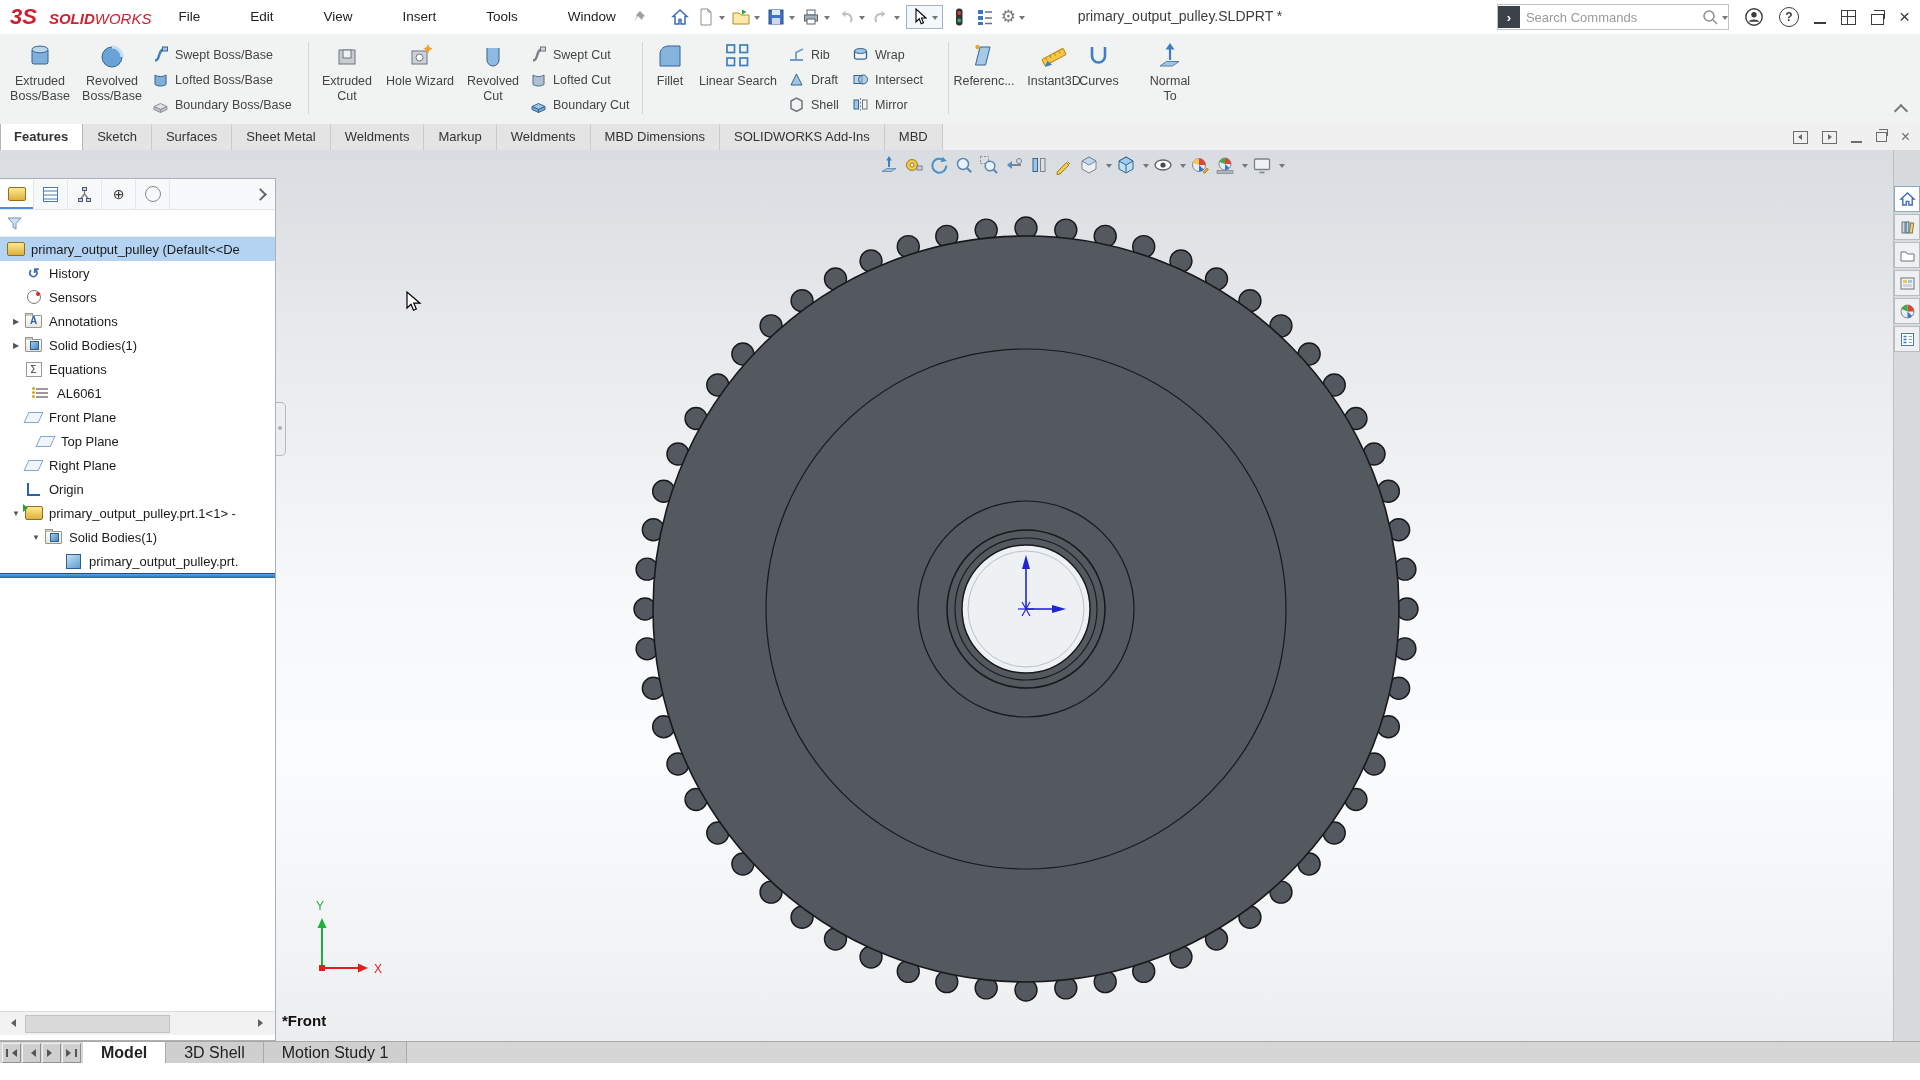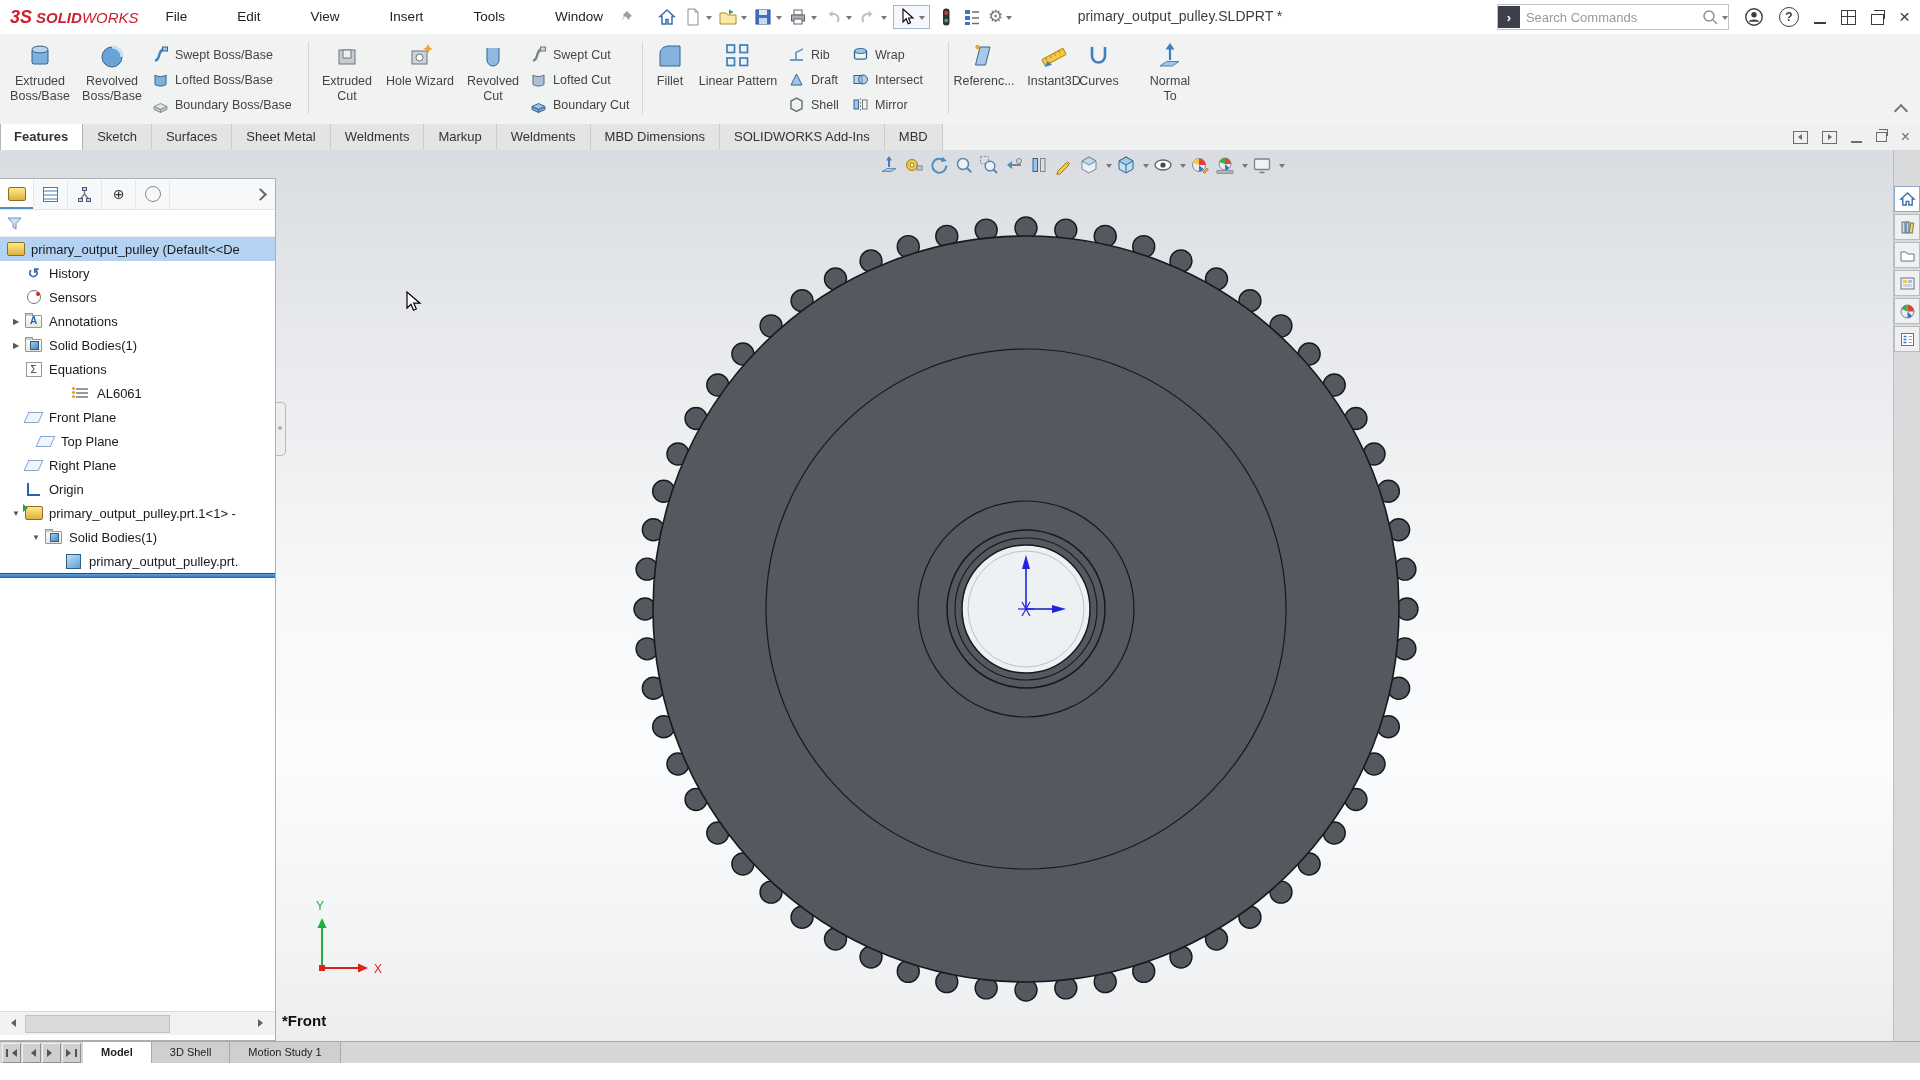--- a/index.html
+++ b/index.html
@@ -2,21 +2,21 @@
 <html><head>
 <meta charset="utf-8">
 <style>
   html,body{margin:0;padding:0;background:#fff;}
   #app{position:relative;width:1920px;height:1080px;overflow:hidden;background:#fff;
        font-family:"Liberation Sans",sans-serif;font-size:13px;color:#222;}
   svg{display:block}
   
   .mb{position:absolute;top:0;left:0;width:1920px;height:34px;background:#fff;border-bottom:1px solid #e9e9e9;display:flex;align-items:center;}
   .logo{margin-left:10px;white-space:nowrap;color:#cf1f2e;font-style:italic;font-size:15px;}
-  .logo .mk{font-weight:bold;font-size:18px;margin-right:4px;}
+  .logo .mk{font-weight:bold;font-size:22px;margin-right:12px;}
   .logo b{font-weight:bold;}
   .menus{display:flex;margin-left:16px;gap:28px;}
   .menu{padding:0 11px;line-height:34px;font-size:13.5px;color:#222;}
   .pin{margin:0 10px 0 4px;}
   .qt{display:flex;align-items:center;margin-left:10px;}
   .qb{display:flex;align-items:center;padding:2px 2px;margin:0 1px;}
   .car{width:0;height:0;border:3px solid transparent;border-top:4px solid #777;margin:4px 0 0 3px;}
   .selframe{display:flex;align-items:center;border:1px solid #9fb4cb;background:#f4f8fc;padding:1px 4px;margin:0 3px;}
   .gear-glyph{font-size:17px;color:#75797e;line-height:20px;}
   .title{position:absolute;left:980px;top:8px;width:400px;text-align:center;font-size:14px;color:#3d3d3d;white-space:nowrap;}
@@ -113,21 +113,21 @@
   .taskpane{position:absolute;right:0;top:150px;width:27px;height:891px;background:#d8dadc;border-left:1px solid #bcbfc2;box-sizing:border-box;}
   .tpb{width:24px;height:24px;margin:2px auto;display:flex;align-items:center;justify-content:center;background:#eff0f1;border:1px solid #b9bcbf;}
   .tpb.active{background:#fff;border-color:#8fa8c4;}
   
   .doctabs{position:absolute;left:0;top:1041px;width:1920px;height:22px;background:#d6d6d6;border-top:1px solid #a9a9a9;display:flex;align-items:stretch;box-sizing:border-box;}
   .dnav{display:flex;align-items:center;padding:0 2px;gap:1px;}
   .nb{width:17px;height:18px;background:#cfcfcf;border:1px solid;border-color:#f2f2f2 #8f8f8f #8f8f8f #f2f2f2;display:flex;align-items:center;justify-content:center;position:relative;}
   .nb .bar{width:2px;height:8px;background:#555;}
   .nb .tl{width:0;height:0;border:4px solid transparent;border-right:5px solid #555;}
   .nb .tr{width:0;height:0;border:4px solid transparent;border-left:5px solid #555;}
-  .dtab{padding:0 18px;line-height:21px;font-size:11px;color:#222;background:#cfcfcf;border-right:1px solid #a9a9a9;}
+  .dtab{padding:0 18px;line-height:21px;font-size:16px;color:#222;background:#cfcfcf;border-right:1px solid #a9a9a9;}
   .dtab.active{background:#fff;font-weight:bold;}
   
   .statusbar{position:absolute;left:0;top:1063px;width:1920px;height:17px;background:#f0f0f0;border-top:1px solid #d8d8d8;font-size:12.5px;color:#333;box-sizing:border-box;}
   .st-left{position:absolute;left:6px;top:1px;}
   .st-mode{position:absolute;right:260px;top:1px;}
   .st-units{position:absolute;right:78px;top:1px;}
   .st-caret{position:absolute;right:58px;top:7px;width:0;height:0;border:4px solid transparent;border-bottom:5px solid #555;}
   .st-tag{position:absolute;right:24px;top:1px;}
 </style>
 </head>
@@ -344,21 +344,21 @@
     </div>
     <div class="bigb" style="left:696px;width:84px;">
       <svg class="ri" width="30" height="30">
           <g fill="none" stroke="#3f7fc0" stroke-width="1.7">
             <rect x="4" y="4" width="7.5" height="7.5"></rect>
             <rect x="17" y="4" width="7.5" height="7.5"></rect>
             <rect x="4" y="17" width="7.5" height="7.5"></rect>
             <rect x="17" y="17" width="7.5" height="7.5"></rect>
           </g>
         </svg>
-      <div>Linear Pattern</div>
+      <div>Linear Search</div>
     </div>
     <div class="smallcol" style="left:788px;">
       <div class="srow">
           <svg class="si" width="17" height="17">
             <path d="M2 14h13M8 14V6.5L15 3" fill="none" stroke="#6e9cc6" stroke-width="1.8"></path>
           </svg>
           <span>Rib</span>
         </div>
       <div class="srow">
           <svg class="si" width="17" height="17">
@@ -728,21 +728,21 @@
           </span>
           <span>Solid Bodies(1)</span>
         </div>
       <div class="trow" style="padding-left:8px;">
           <span class="sp16"></span>
           <span class="ti">
             <span class="ieq"></span>
           </span>
           <span>Equations</span>
         </div>
-      <div class="trow" style="padding-left:24px;margin-left:32px;">
+      <div class="trow" style="padding-left:16px;">
           <span class="sp16"></span>
           <span class="ti">
             <span class="imat"></span>
           </span>
           <span>AL6061</span>
         </div>
       <div class="trow" style="padding-left:8px;">
           <span class="sp16"></span>
           <span class="ti">
             <span class="iplane"></span>

